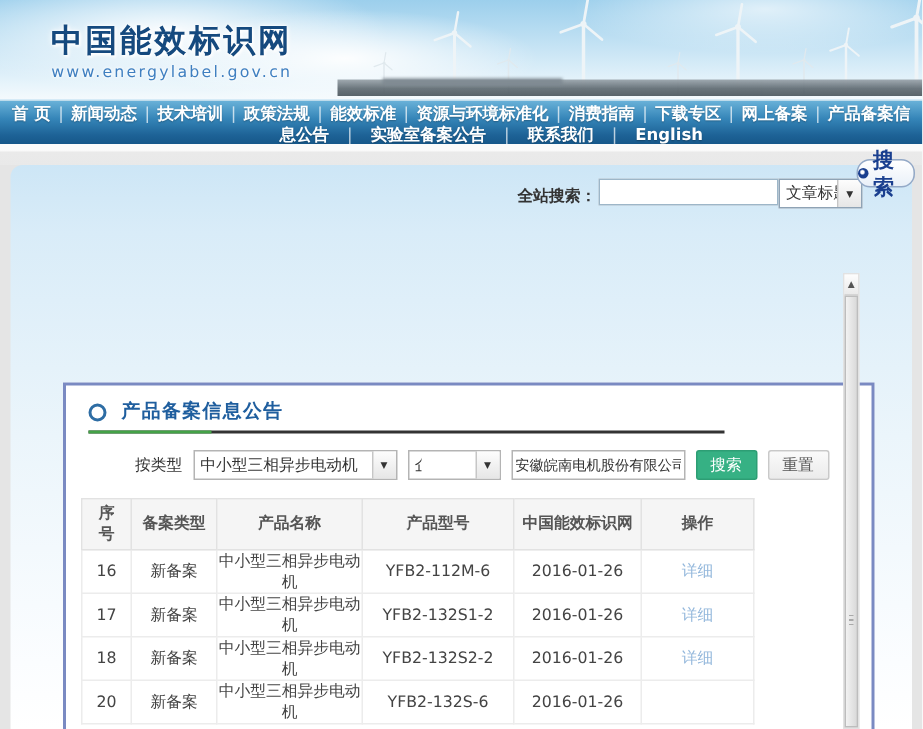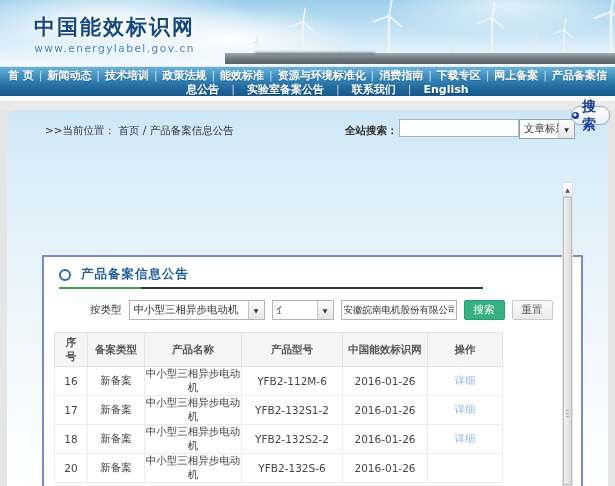--- a/index.html
+++ b/index.html
@@ -169,26 +169,20 @@
         <span class="nav-sep">|</span>
         <a class="nav-item">联系我们</a>
         <span class="nav-sep">|</span>
         <a class="nav-item">English</a>
       </div>
   </div>
 
   <div class="band"></div>
 
   <div class="container">
-    <div class="breadcrumb">
-      <span>&gt;&gt;当前位置：</span>
-      <span class="crumb-link">首页</span>
-      <span> / </span>
-      <span>产品备案信息公告</span>
-    </div>
     <span class="search-label">全站搜索：</span>
     <input class="site-search-input" type="text" value="" style="">
     <span class="sel top-sel">
       <span class="sel-text">文章标题</span>
       <span class="sel-arrow">▼</span>
     </span>
 
     <div class="panel">
       <div class="title-row">
         <span class="bullet"></span>

